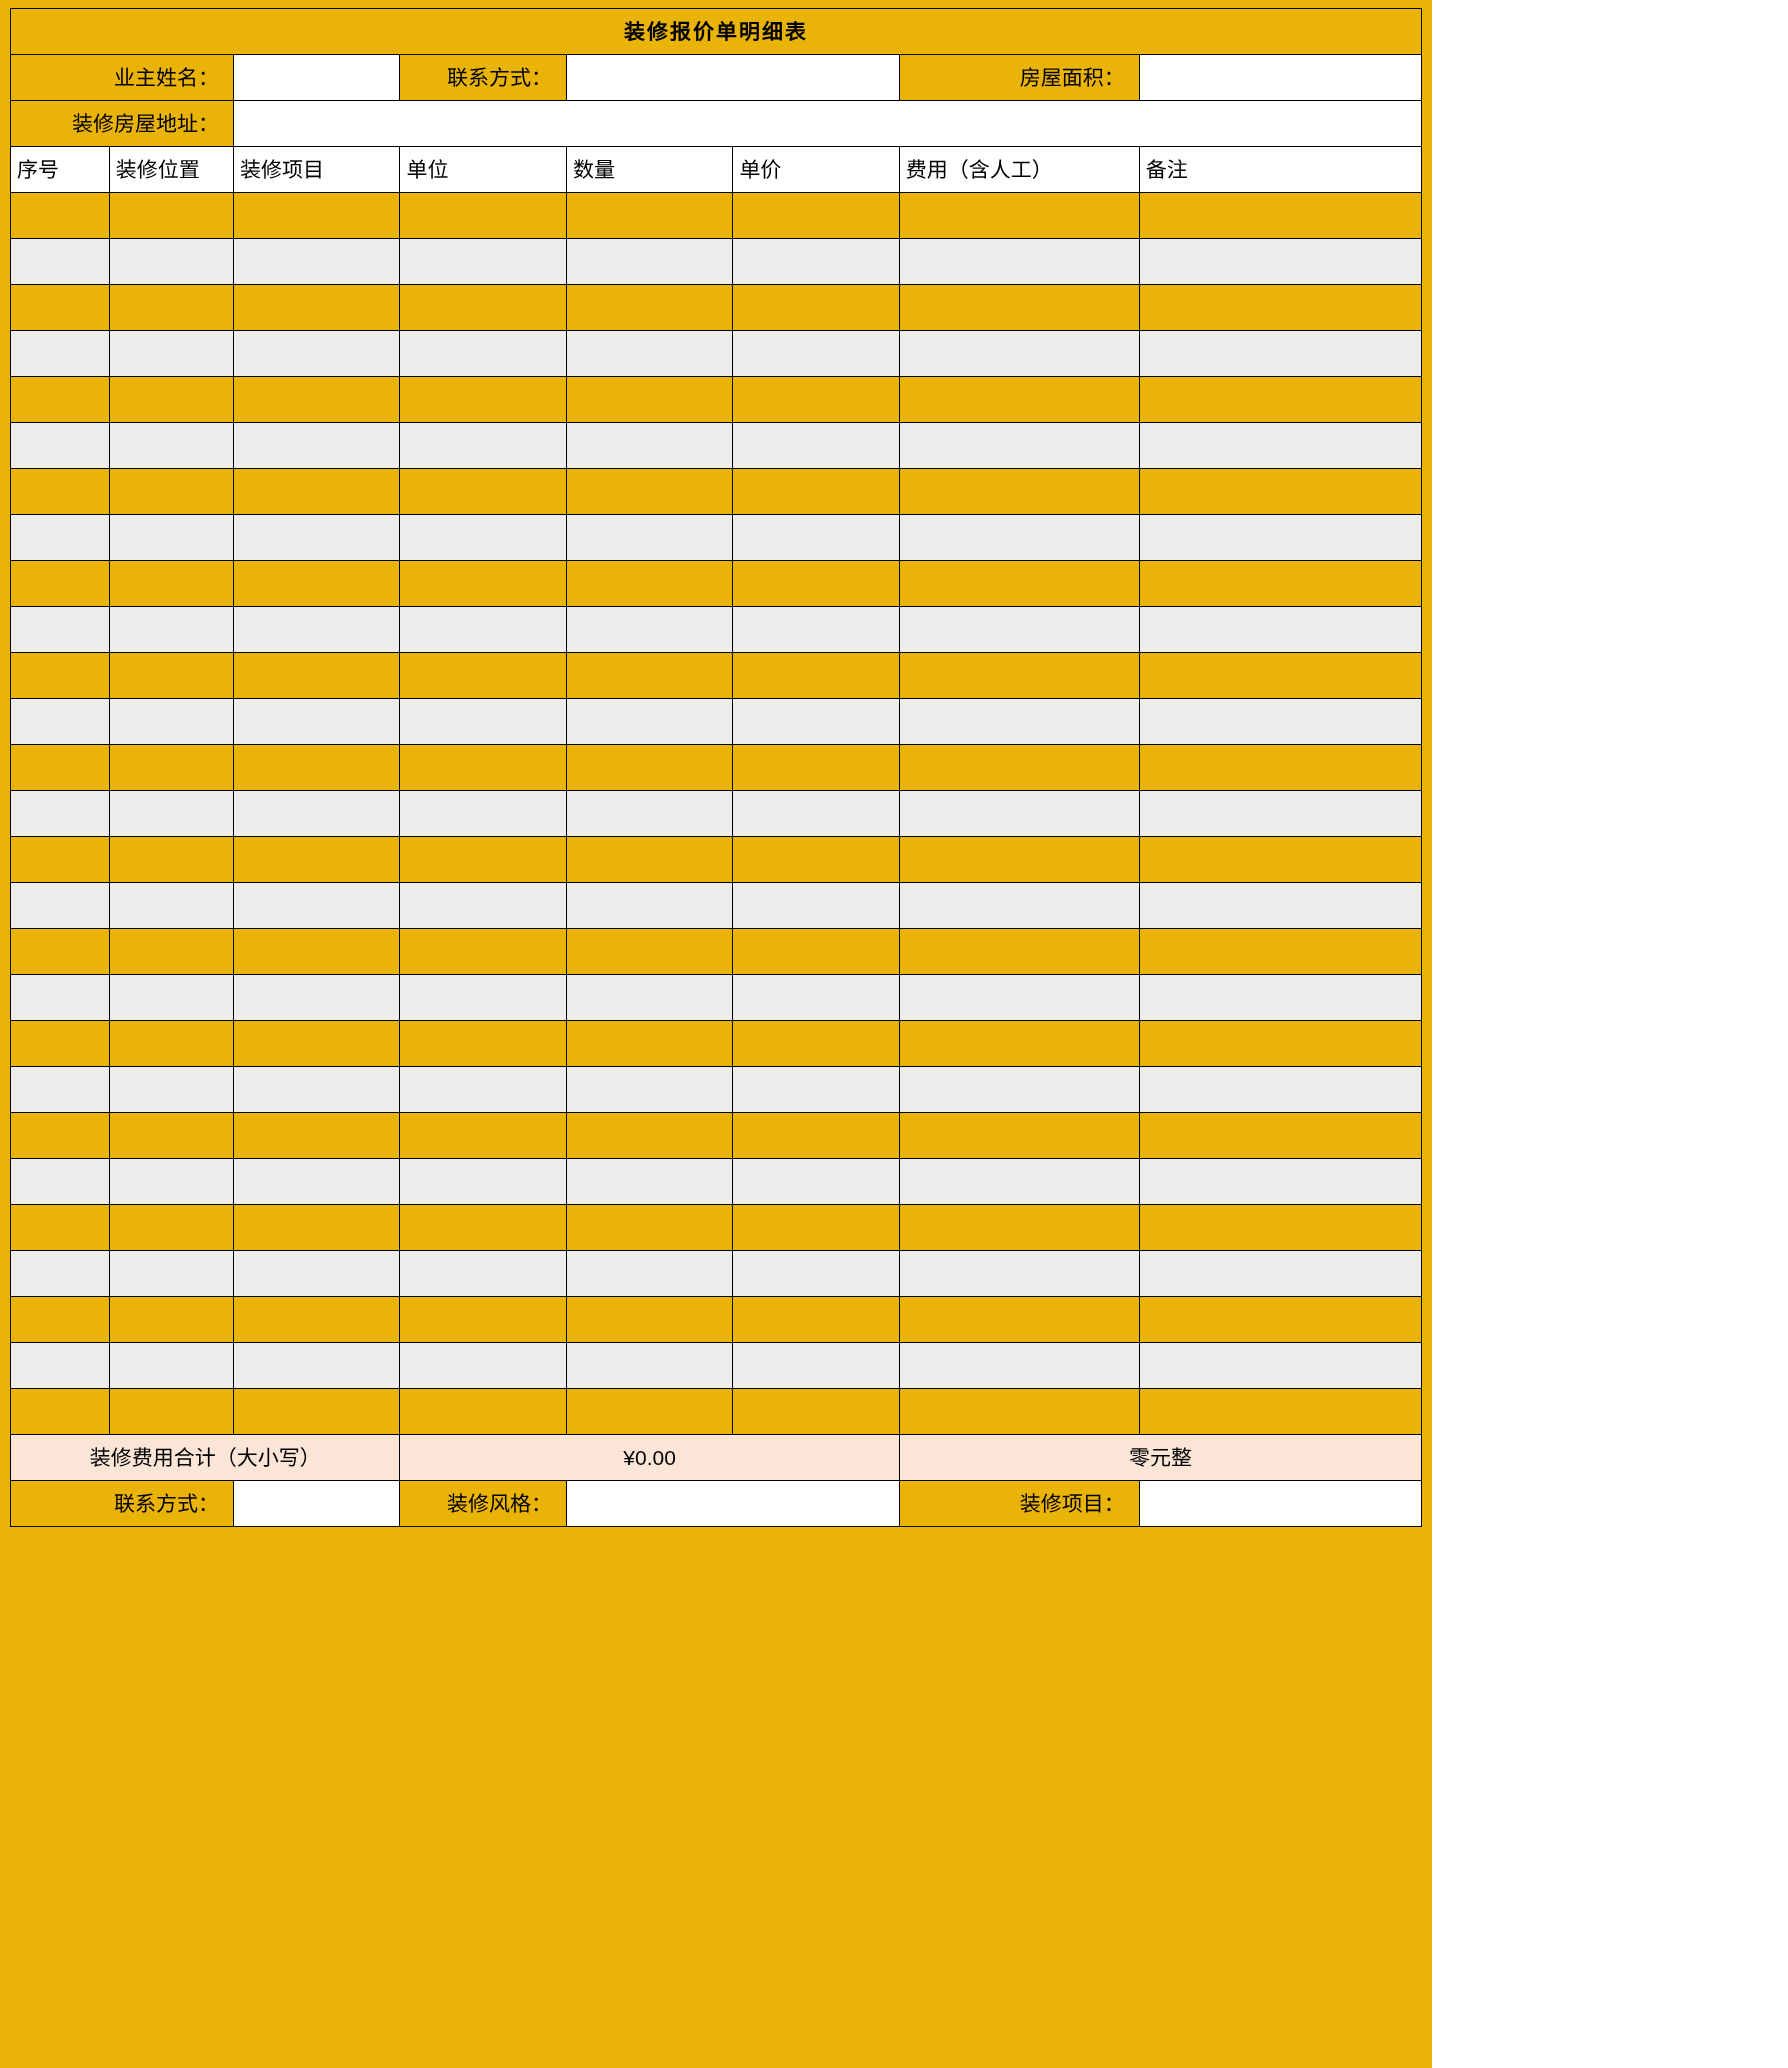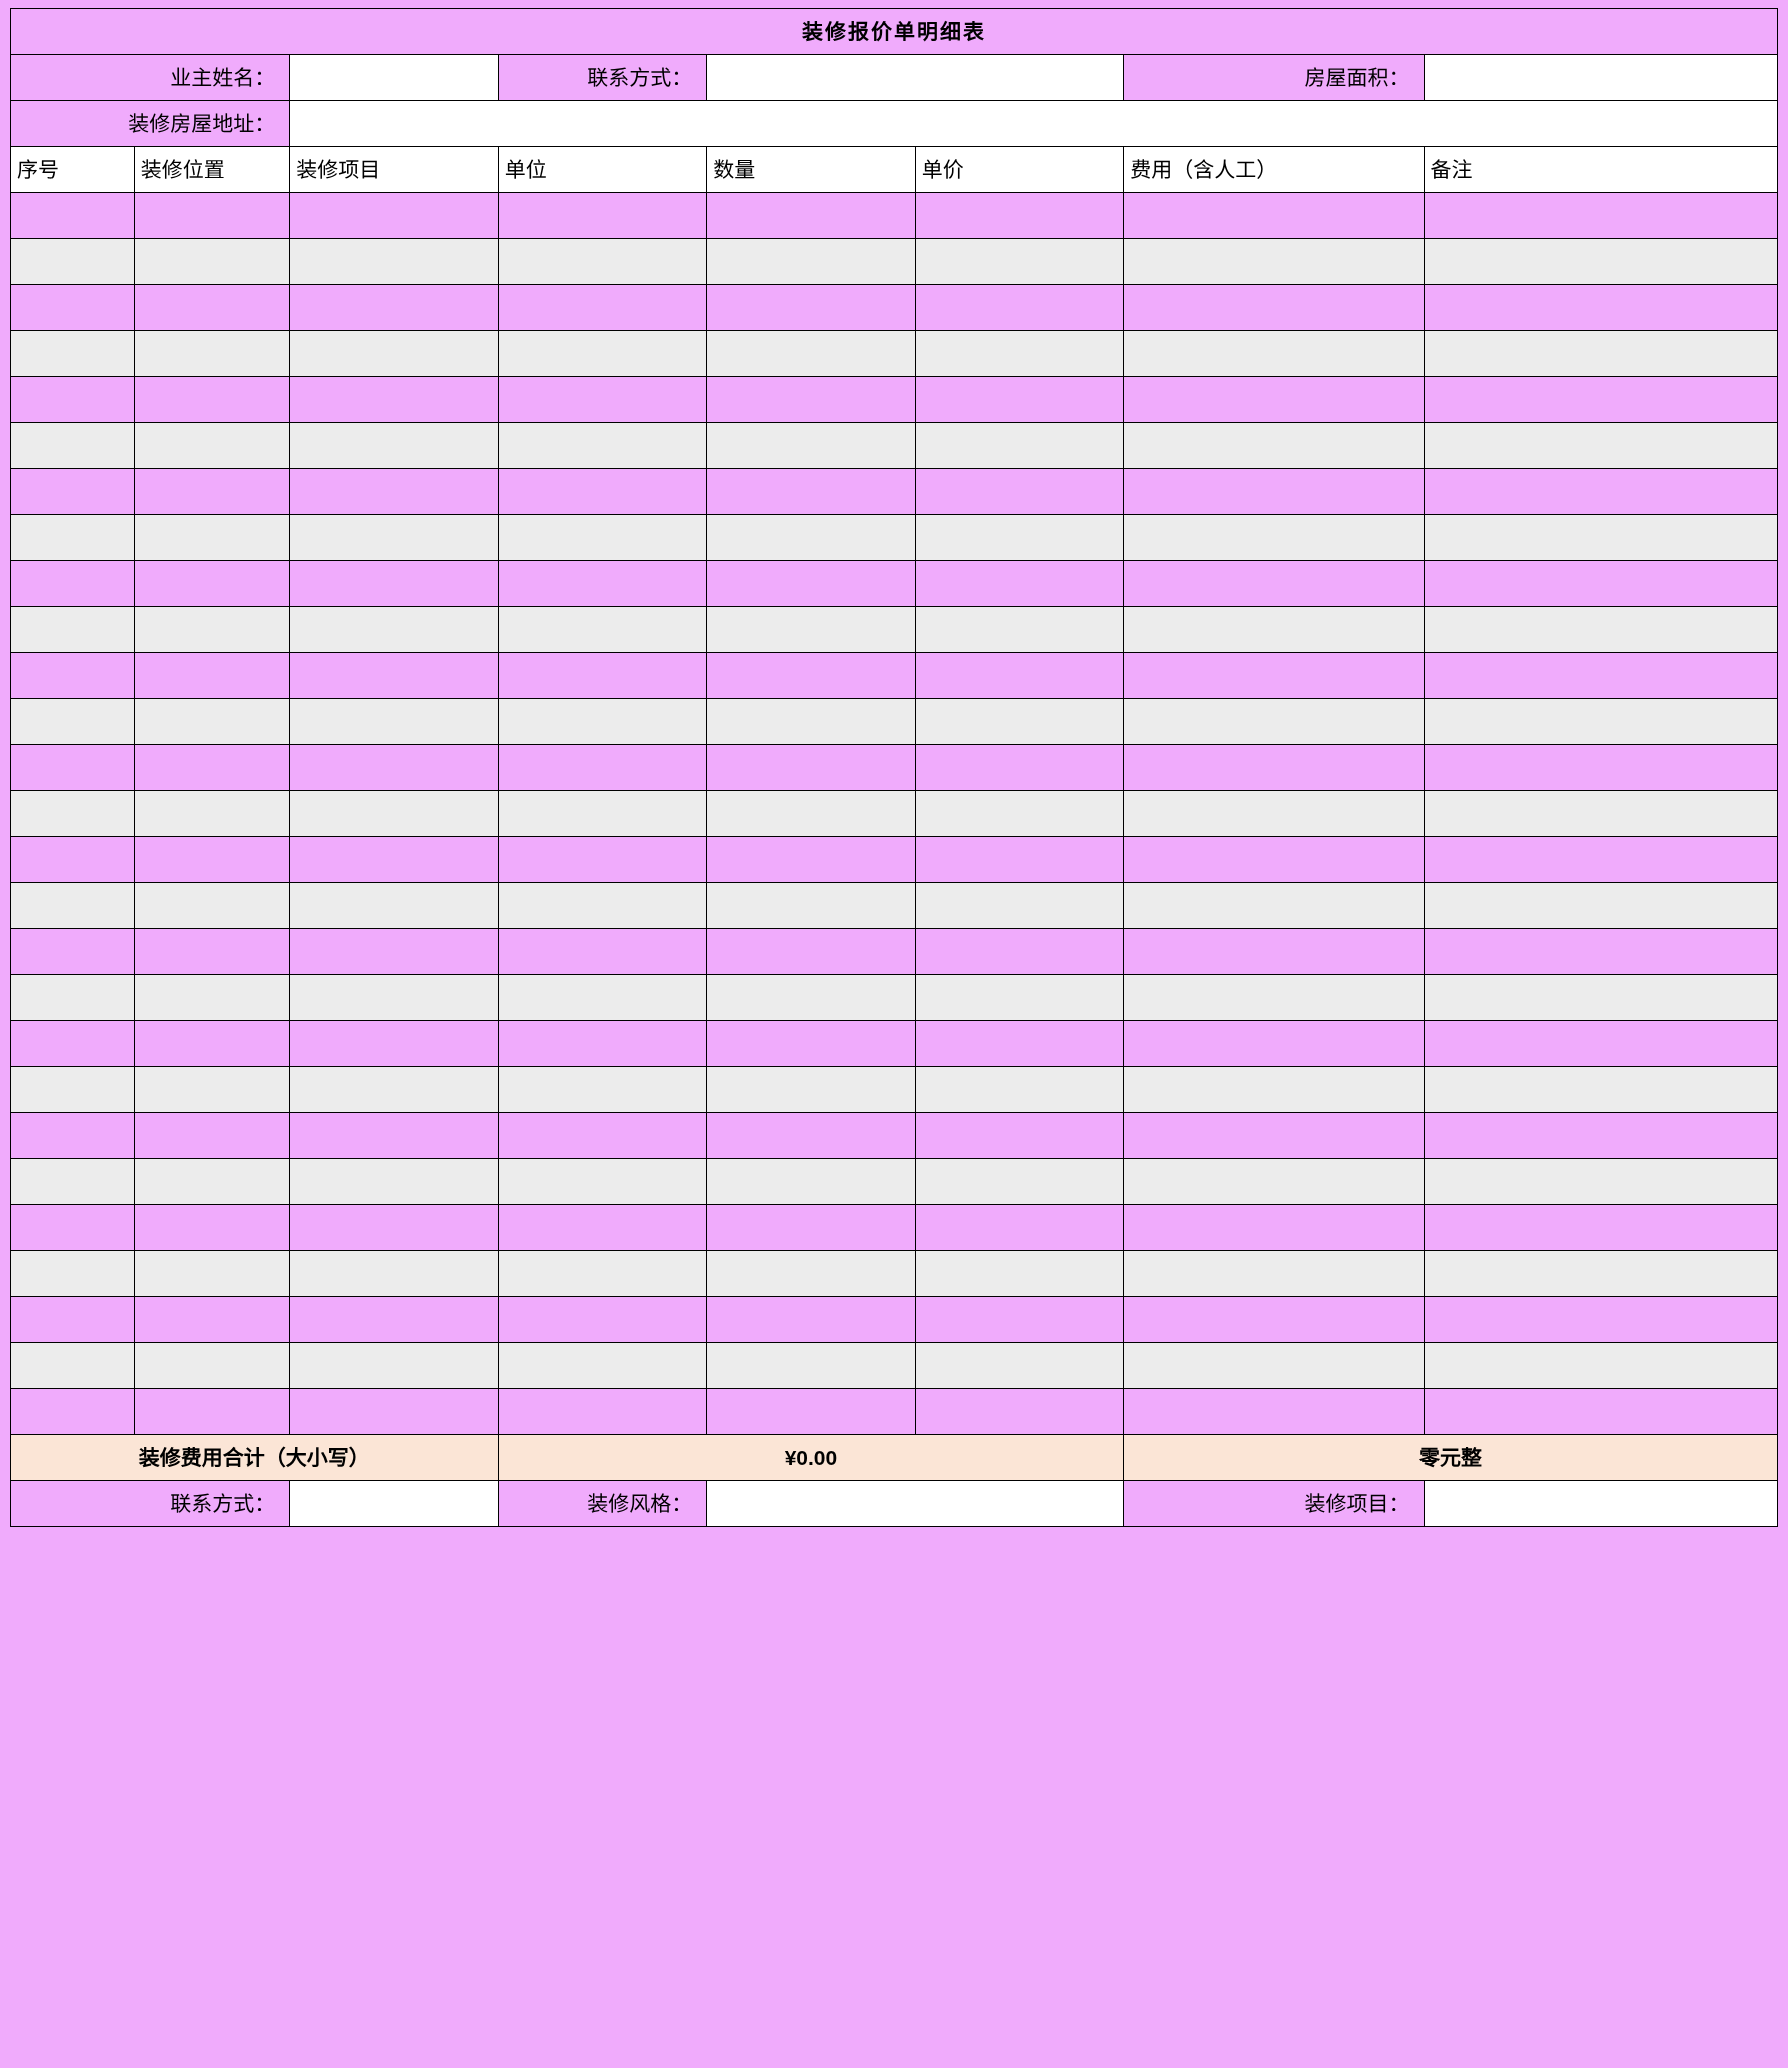--- a/index.html
+++ b/index.html
@@ -6,25 +6,25 @@
     margin: 0;
     padding: 0;
     background: #ffffff;
   }
   body {
     font-family: "Liberation Sans", "DejaVu Sans", sans-serif;
     color: #000000;
     -webkit-font-smoothing: antialiased;
   }
   .sheet {
-    width: 1788px;
+    width: 1432px;
     height: 2068px;
     box-sizing: border-box;
     padding: 8px 10px 10px 10px;
-    background: #f0abfc;
+    background: #eab308;
   }
   table.qt {
     width: 100%;
     border-collapse: collapse;
     table-layout: fixed;
   }
   table.qt td {
     border: 1px solid #000000;
     padding: 0 6px;
     font-size: 21px;
@@ -61,21 +61,21 @@
   }
   .data-row td {
     height: 47px;
   }
   .data-row.alt td {
     background: #ececec;
   }
   .total-row td {
     background: #fbe5d6;
     height: 58px;
-    font-weight: bold;
+    font-weight: normal;
     text-align: center;
     font-size: 22px;
   }
   .foot-row td {
     height: 62px;
   }
 </style>
 </head>
 <body>
 

